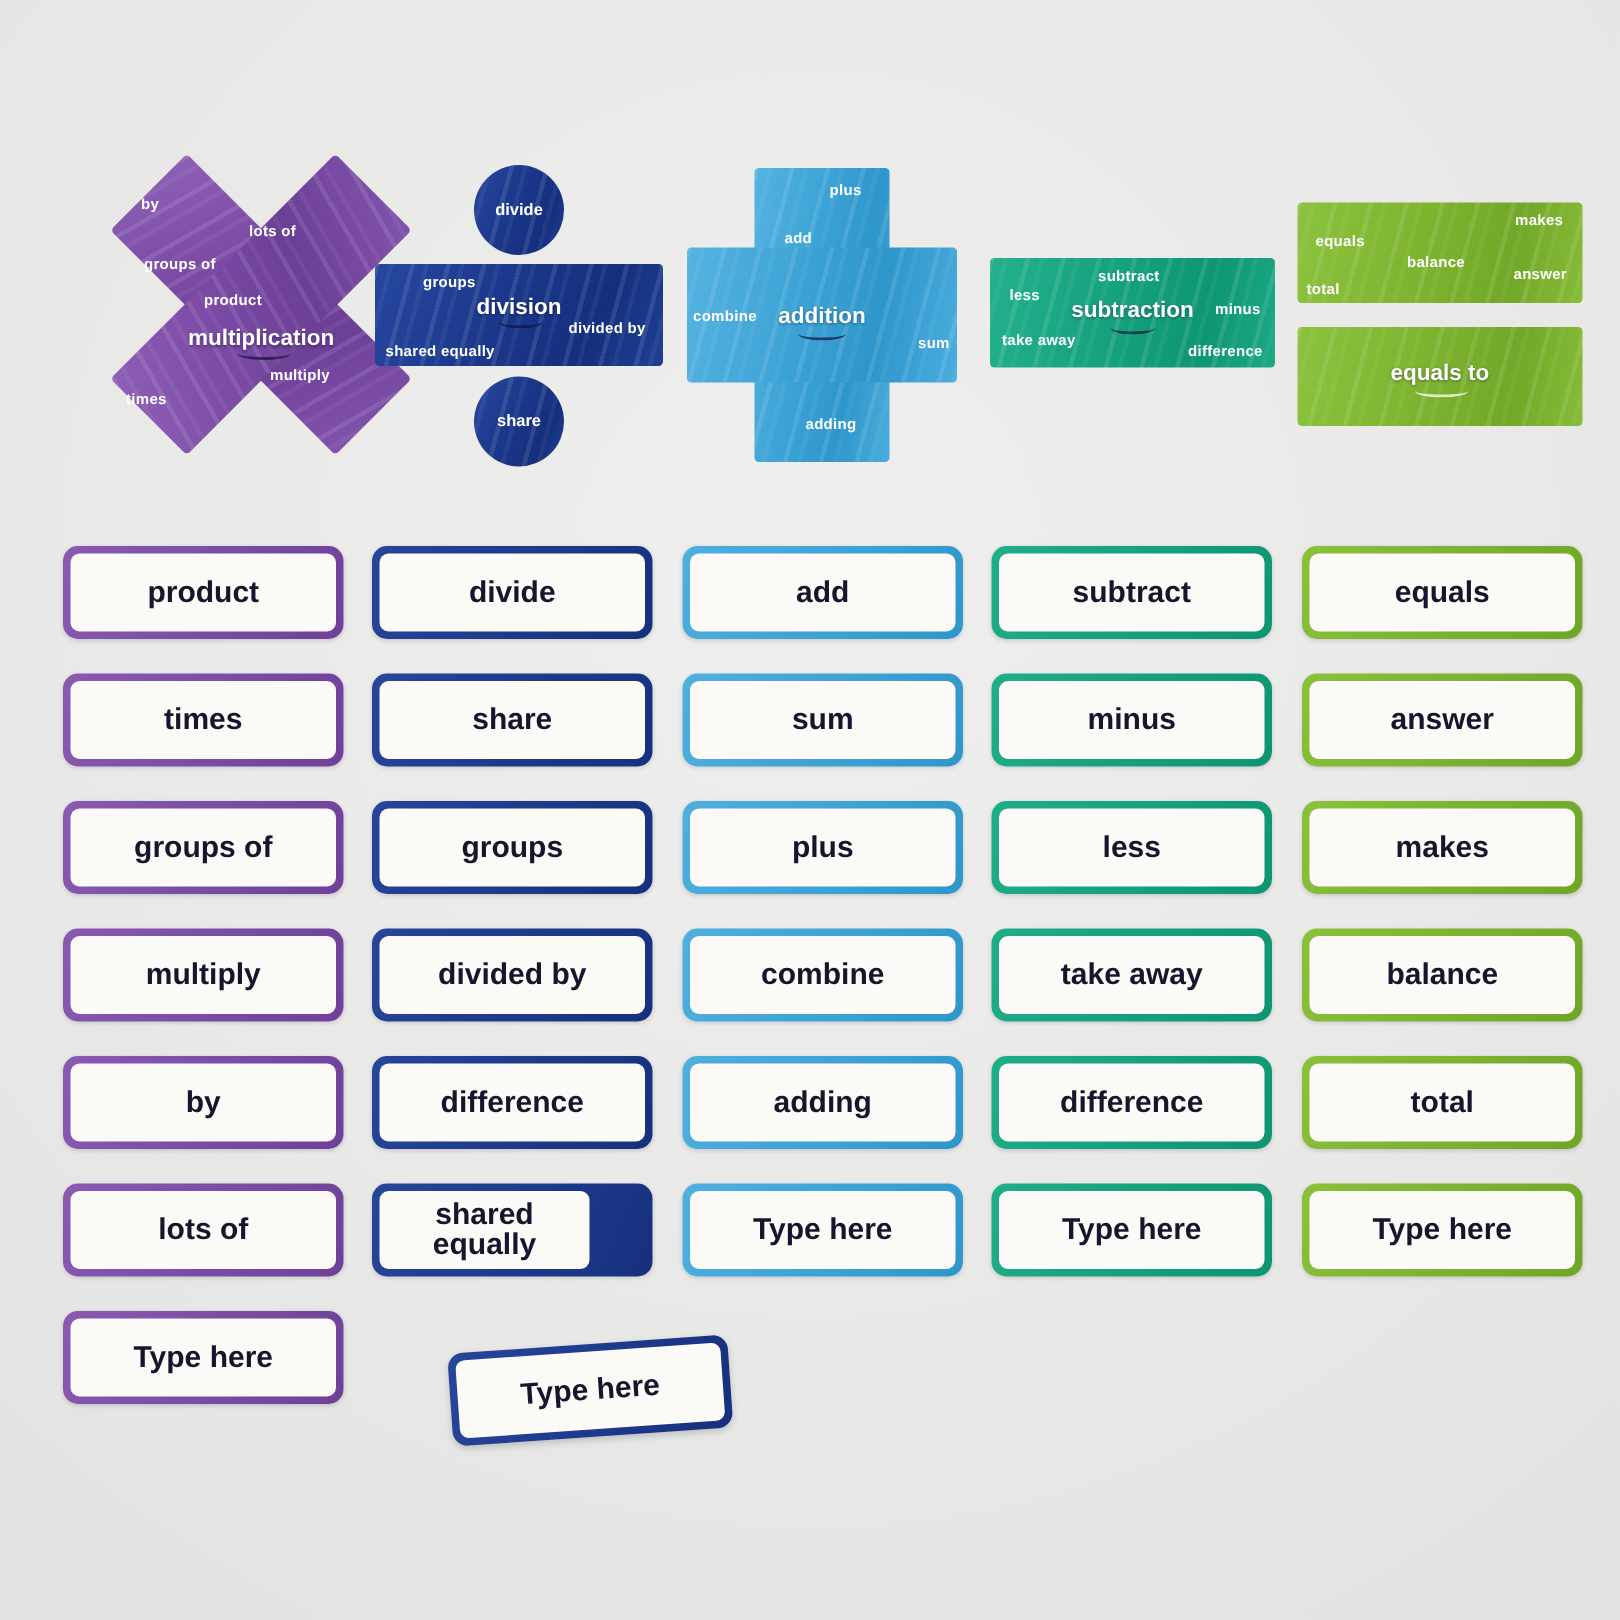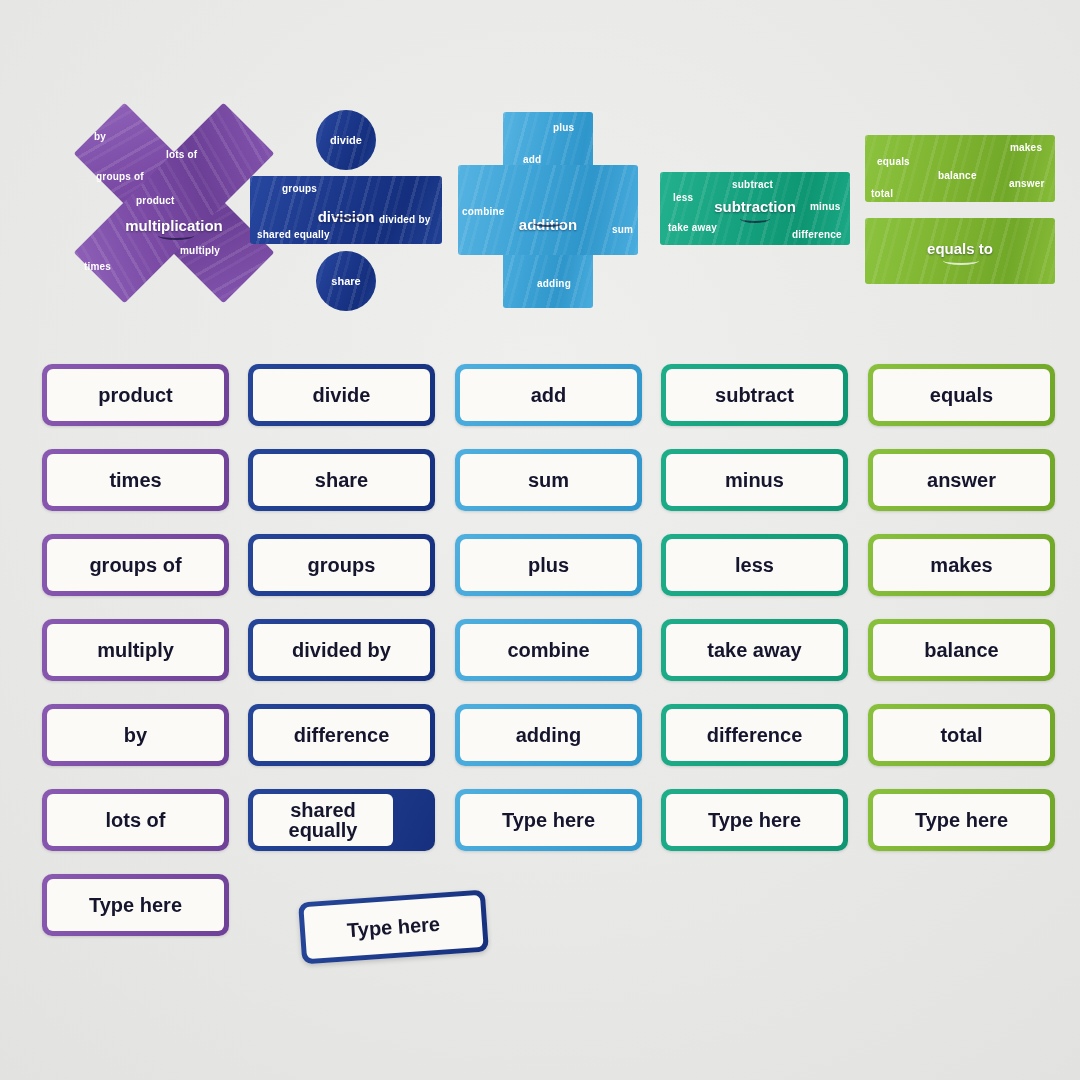--- a/index.html
+++ b/index.html
@@ -108,33 +108,33 @@
 
   <div class="shape" style="left:250px;top:110px;width:192px;height:201px;">
     <div class="div-circle tex-blue streak" style="top:0">
       <span class="circle-word">divide</span>
     </div>
     <div class="div-bar tex-blue streak"></div>
     <div class="div-circle tex-blue streak" style="top:141px">
       <span class="circle-word">share</span>
     </div>
     <span class="shape-word" style="left:32px;top:73px">groups</span>
-    <div class="shape-label" style="top:98px">division</div>
+    <div class="shape-label" style="top:86px">division</div>
     <div class="squiggle" style="left:82px;top:100px;width:30px"></div>
     <span class="shape-word" style="left:129px;top:104px">divided by</span>
     <span class="shape-word" style="left:7px;top:119px">shared equally</span>
   </div>
 
   <div class="shape" style="left:458px;top:112px;width:180px;height:196px;">
     <div class="plus-v tex-lblue streak"></div>
     <div class="plus-h tex-lblue streak"></div>
     <span class="shape-word" style="left:95px;top:10px">plus</span>
     <span class="shape-word" style="left:65px;top:42px">add</span>
     <span class="shape-word" style="left:4px;top:94px">combine</span>
-    <div class="shape-label" style="top:104px">addition</div>
+    <div class="shape-label" style="top:90px">addition</div>
     <div class="squiggle" style="left:74px;top:106px;width:32px"></div>
     <span class="shape-word" style="left:154px;top:112px">sum</span>
     <span class="shape-word" style="left:79px;top:166px">adding</span>
   </div>
 
   <div class="shape flat-bar tex-teal streak" style="left:660px;top:172px;width:190px;height:73px;">
     <span class="shape-word" style="left:72px;top:7px">subtract</span>
     <span class="shape-word" style="left:13px;top:20px">less</span>
     <div class="shape-label" style="top:26px">subtraction</div>
     <span class="shape-word" style="left:150px;top:29px">minus</span>

